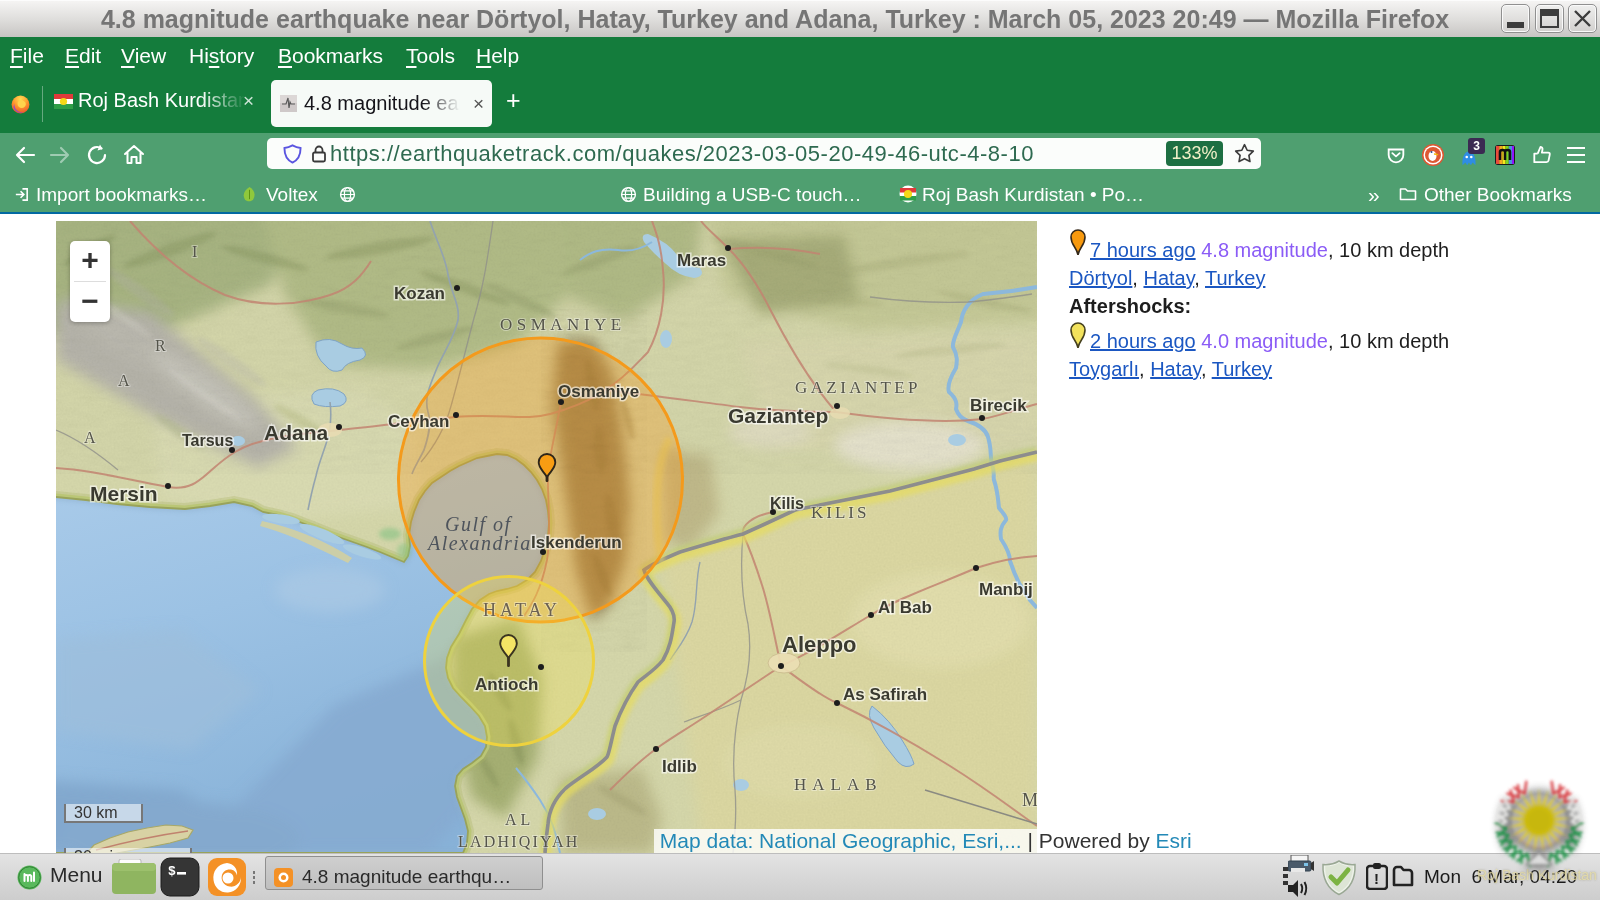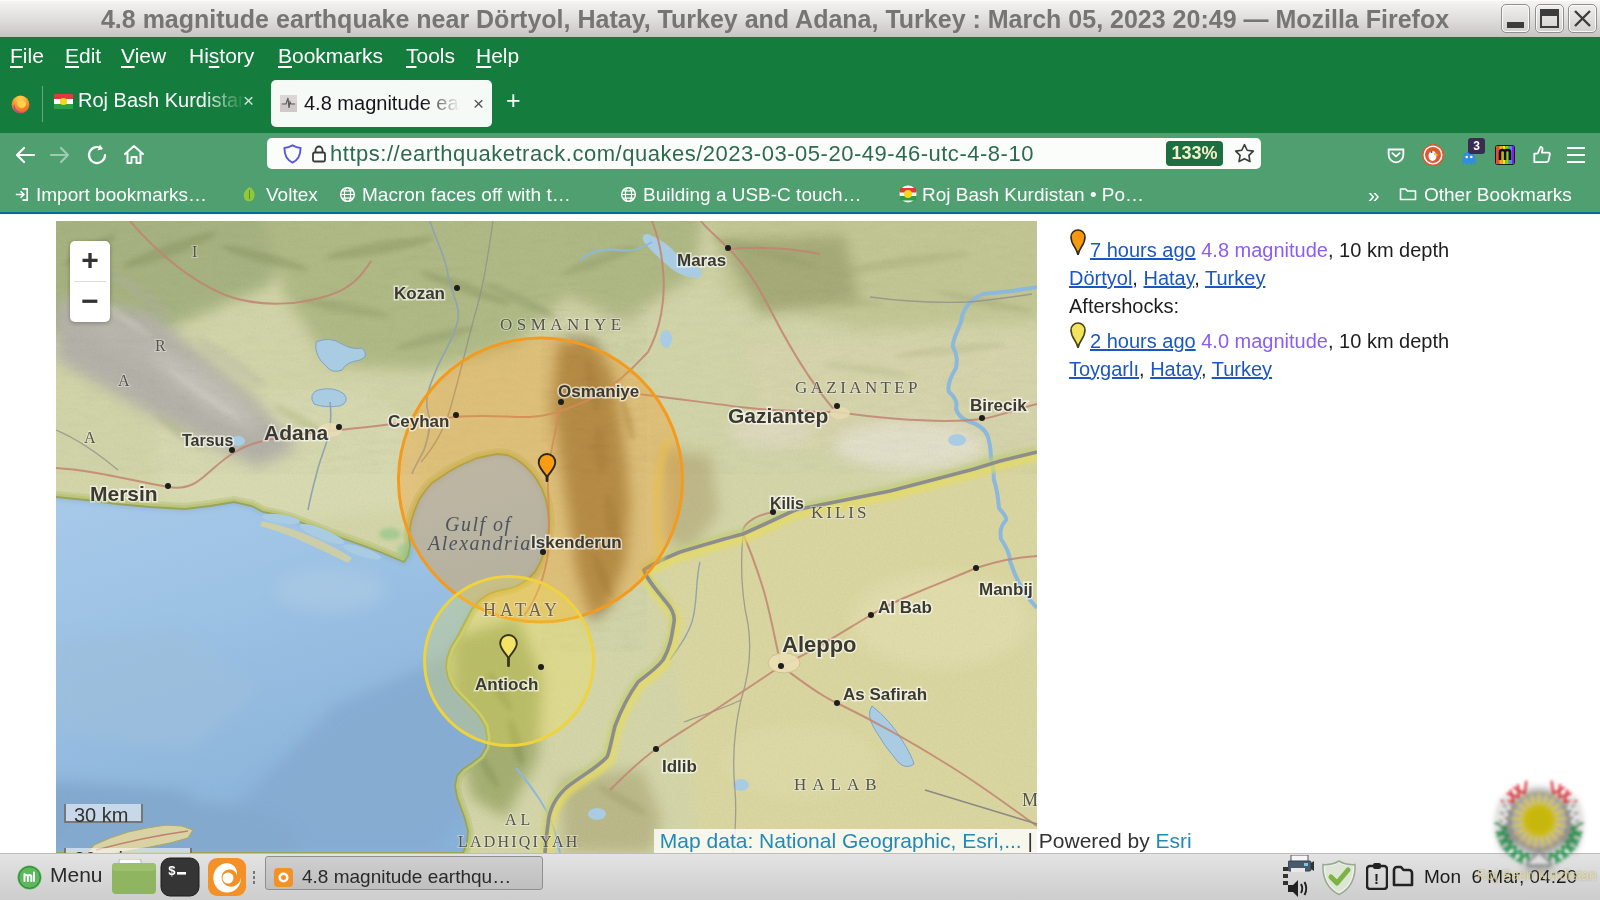--- a/index.html
+++ b/index.html
@@ -13,36 +13,36 @@
 #menubar span{position:absolute;top:0}
 #menubar u{text-decoration:underline;text-underline-offset:3px}
 
 #tabbar{position:absolute;left:0;top:75px;width:1600px;height:58px;background:#147c3c}
 #tab2{position:absolute;left:271px;top:5px;width:221px;height:47px;background:#f6faf7;border-radius:5px;color:#15141a;font-size:20px;line-height:47px}
 #tab1t{color:#fff;font-size:20px}
 
 #navbar{position:absolute;left:0;top:133px;width:1600px;height:44px;background:#4f9f70}
 #urlbar{position:absolute;left:267px;top:5px;width:994px;height:31px;background:#fbfdfb;border-radius:5px}
 #urltext{position:absolute;left:63px;top:0;font-size:22px;letter-spacing:0.52px;color:#2e6a50;line-height:31px;white-space:nowrap}
-#zoombadge{position:absolute;left:899px;top:3px;width:57px;height:25px;background:#1d6f42;border-radius:4px;color:#f2efc8;font-size:18px;font-weight:bold;text-align:center;line-height:25px}
+#zoombadge{position:absolute;left:899px;top:3px;width:57px;height:25px;background:#1d6f42;border-radius:4px;color:#f2efc8;font-size:18px;font-weight:normal;text-align:center;line-height:25px}
 
 #bookbar{position:absolute;left:0;top:177px;width:1600px;height:37px;background:#4f9f70;color:#fff;font-size:19px;line-height:36px;border-bottom:2px solid #0369a1}
 #bookbar span{position:absolute;top:0;white-space:nowrap}
 
 #content{position:absolute;left:0;top:214px;width:1600px;height:639px;background:#fff}
 #map{position:absolute;left:56px;top:7px;width:981px;height:632px;background:#d3d6ab}
 
 #panel{position:absolute;left:1069px;top:22px;width:520px;font-size:20px;color:#1d1d1d}
 #panel a{color:#1b57c2;text-decoration:underline}
 .mag{color:#8b5cf6}
 
 #zoomctl{position:absolute;left:14px;top:20px;width:40px;height:81px;background:#fff;border-radius:5px;box-shadow:0 1px 4px rgba(0,0,0,.3)}
 #zoomctl .zb{position:absolute;left:0;width:40px;height:40px;color:#333;font-size:30px;font-weight:bold;text-align:center;line-height:38px}
 
-.scalebox{position:absolute;background:rgba(255,255,255,.55);border:2px solid #777;border-top:none;font-size:20px;color:#333;padding-left:8px}
+.scalebox{position:absolute;background:rgba(255,255,255,.55);border:2px solid #777;border-top:none;font-size:16px;color:#333;padding-left:8px}
 
 #attrib{position:absolute;left:598px;top:608px;width:383px;height:24px;background:rgba(255,255,255,.8);font-size:21px;color:#333;line-height:24px;white-space:nowrap}
 #attrib .t{color:#2389b7}
 
 #taskbar{position:absolute;left:0;top:853px;width:1600px;height:47px;background:linear-gradient(#e3e3e3,#cdcdcd);border-top:1px solid #bdbdbd}
 #taskbtn{position:absolute;left:265px;top:2px;width:278px;height:34px;background:linear-gradient(#cfcfcf,#bfbfbf);border:1px solid #8f8f8f;border-radius:3px;font-size:19px;color:#2a2a2a;line-height:40px}
 #clock{position:absolute;left:1424px;top:0;height:47px;font-size:19px;color:#1a1a1a;line-height:45px;white-space:nowrap}
 </style></head>
 <body>
 <div id="page">
@@ -180,21 +180,20 @@
   <svg class="abs" style="left:242px;top:9px" width="15" height="17" viewBox="0 0 16 18">
         <path d="M8 1 C13 4 15 9 12 14 C10 17 5 17 3 14 C0 9 3 4 8 1 Z" fill="#8fc83c"></path>
         <path d="M8 4 L8 14" stroke="#5a9010" stroke-width="1"></path>
       </svg>
   <span style="left:266px">Voltex</span>
   <svg class="abs" style="left:339px;top:9px" width="17" height="17" viewBox="0 0 18 18">
         <circle cx="9" cy="9" r="7.3" fill="none" stroke="#fff" stroke-width="1.5"></circle>
         <ellipse cx="9" cy="9" rx="3.3" ry="7.3" fill="none" stroke="#fff" stroke-width="1.3"></ellipse>
         <path d="M2 9 H16 M3 5.2 H15 M3 12.8 H15" stroke="#fff" stroke-width="1.3"></path>
       </svg>
-  <span style="left:362px">Macron faces off with t…</span>
   <svg class="abs" style="left:620px;top:9px" width="17" height="17" viewBox="0 0 18 18">
         <circle cx="9" cy="9" r="7.3" fill="none" stroke="#fff" stroke-width="1.5"></circle>
         <ellipse cx="9" cy="9" rx="3.3" ry="7.3" fill="none" stroke="#fff" stroke-width="1.3"></ellipse>
         <path d="M2 9 H16 M3 5.2 H15 M3 12.8 H15" stroke="#fff" stroke-width="1.3"></path>
       </svg>
   <span style="left:643px">Building a USB-C touch…</span>
   <svg class="abs" style="left:899px;top:8px" width="18" height="18">
         <circle cx="9" cy="9" r="8.5" fill="#fff"></circle>
         <rect x="1" y="3" width="16" height="4.5" fill="#e03a3a"></rect>
         <rect x="1" y="11" width="16" height="4.5" fill="#2f9e48"></rect>
@@ -438,21 +437,21 @@
     </div>
     <div class="scalebox" style="left:8px;top:583px;width:79px;height:19px">30 km</div>
     <div class="scalebox" style="left:8px;top:627px;width:128px;height:19px">30 mi</div>
     <div id="attrib"><span class="t">&nbsp;Map data: National Geographic, Esri,...</span> | Powered by <span class="t">Esri</span></div>
   </div>
   <div id="panel" style="line-height:28px">
     <div style="height:28px;position:relative"><svg style="position:absolute;left:0px;top:-11px" width="18" height="32" viewBox="0 0 18 32">
             <path d="M9 30 C7.8 22 2 20.5 2 12 A7 7 0 1 1 16 12 C16 20.5 10.2 22 9 30 Z" fill="#f7990e" stroke="#35291a" stroke-width="1.6"></path>
           </svg><span style="margin-left:21px"><a>7 hours ago</a> <span class="mag">4.8 magnitude</span>, 10 km depth</span></div>
     <div style="height:28px"><a>Dörtyol</a>, <a>Hatay</a>, <a>Turkey</a></div>
-    <div style="height:28px;font-weight:normal">Aftershocks:</div>
+    <div style="height:28px;font-weight:bold">Aftershocks:</div>
     <div style="height:28px;margin-top:7px;position:relative"><svg style="position:absolute;left:0px;top:-9px" width="18" height="32" viewBox="0 0 18 32">
             <path d="M9 30 C7.8 22 2 20.5 2 12 A7 7 0 1 1 16 12 C16 20.5 10.2 22 9 30 Z" fill="#f2e25c" stroke="#45401e" stroke-width="1.6"></path>
           </svg><span style="margin-left:21px"><a>2 hours ago</a> <span class="mag">4.0 magnitude</span>, 10 km depth</span></div>
     <div style="height:28px"><a>Toygarlı</a>, <a>Hatay</a>, <a>Turkey</a></div>
   </div>
 </div>
 
 <div id="taskbar">
   <svg class="abs" style="left:17px;top:11px" width="25" height="25">
         <circle cx="12.5" cy="12.5" r="12" fill="#59b95c"></circle>

